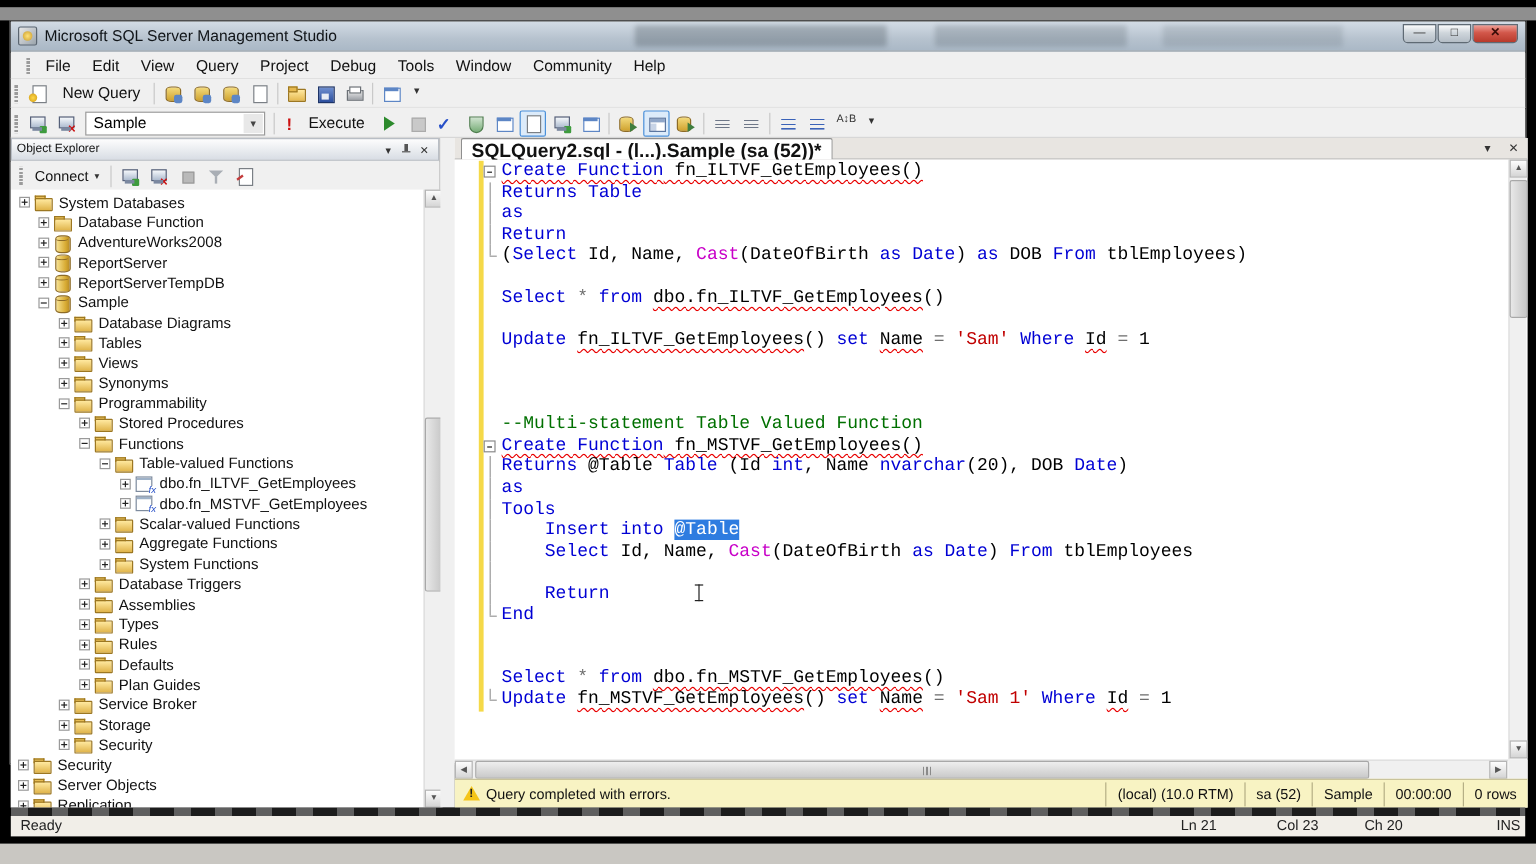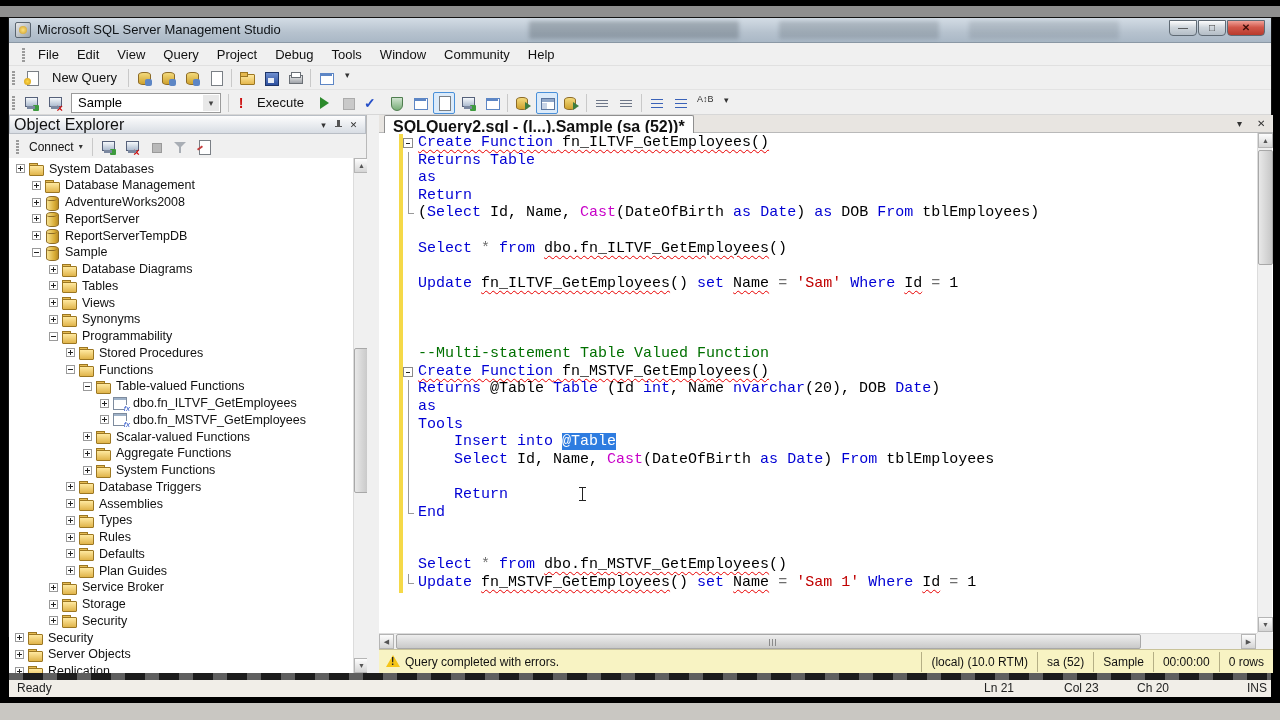--- a/index.html
+++ b/index.html
@@ -95,21 +95,21 @@
     border-top:4px solid transparent; border-bottom:4px solid transparent; border-left:6px solid #3e7d3e; }
   .i-ind::before { content:""; position:absolute; left:2px; top:3px; width:12px; height:10px;
     background:repeating-linear-gradient(#f0f0f0 0 1px,#3a62b8 1px 2px,#f0f0f0 2px 4px); }
   .i-ab { font-size:9px; line-height:8px; color:#333; text-align:center; width:16px; }
   .i-chev { font-size:9px; color:#333; }
 
   
   #oe { position:absolute; left:0; top:97px; width:358px; height:558px; background:#f0f0f0; border-right:1px solid #b9b9b9; }
   #oe-header { position:absolute; left:0; top:0; width:100%; height:19px;
     background:linear-gradient(#fdfdfd,#d8dde4); border:1px solid #b9bec5; display:flex; align-items:center; padding:0 4px; }
-  #oe-title { font-size:16px; color:#111; flex:1; }
+  #oe-title { font-size:10px; color:#111; flex:1; }
   .oe-hbtn { width:15px; height:14px; font-size:9px; color:#333; text-align:center; line-height:14px; }
   .pin { position:relative; width:15px; height:14px; }
   .pin::before { content:""; position:absolute; left:6px; top:2px; width:3px; height:6px; background:#555; }
   .pin::after { content:""; position:absolute; left:4px; top:8px; width:7px; height:1px; background:#555; }
   #oe-toolbar { position:absolute; left:0; top:20px; width:100%; height:23px; background:#f0f0f0;
     display:flex; align-items:center; padding-left:4px; }
   #oe-connect { display:flex; align-items:center; gap:5px; font-size:12px; color:#111; padding:2px 6px; }
   #oe-connect .dda { font-size:8px; color:#333; }
   #oe-tree { position:absolute; left:0; top:43px; width:344px; height:515px; background:#fff; overflow:hidden; }
   .trow { position:absolute; left:0; height:17px; display:flex; align-items:center; white-space:nowrap; }
@@ -374,21 +374,21 @@
       </div>
       <div id="oe-tree">
           <div class="trow" style="top: 2px; padding-left: 7px;">
             <span class="box plus"></span>
             <span class="tico t-folder"></span>
             <span class="lbl">System Databases</span>
           </div>
           <div class="trow" style="top: 18.75px; padding-left: 23px;">
             <span class="box plus"></span>
             <span class="tico t-folder"></span>
-            <span class="lbl">Database Management</span>
+            <span class="lbl">Database Function</span>
           </div>
           <div class="trow" style="top: 35.5px; padding-left: 23px;">
             <span class="box plus"></span>
             <span class="tico t-db"></span>
             <span class="lbl">AdventureWorks2008</span>
           </div>
           <div class="trow" style="top: 52.25px; padding-left: 23px;">
             <span class="box plus"></span>
             <span class="tico t-db"></span>
             <span class="lbl">ReportServer</span>

